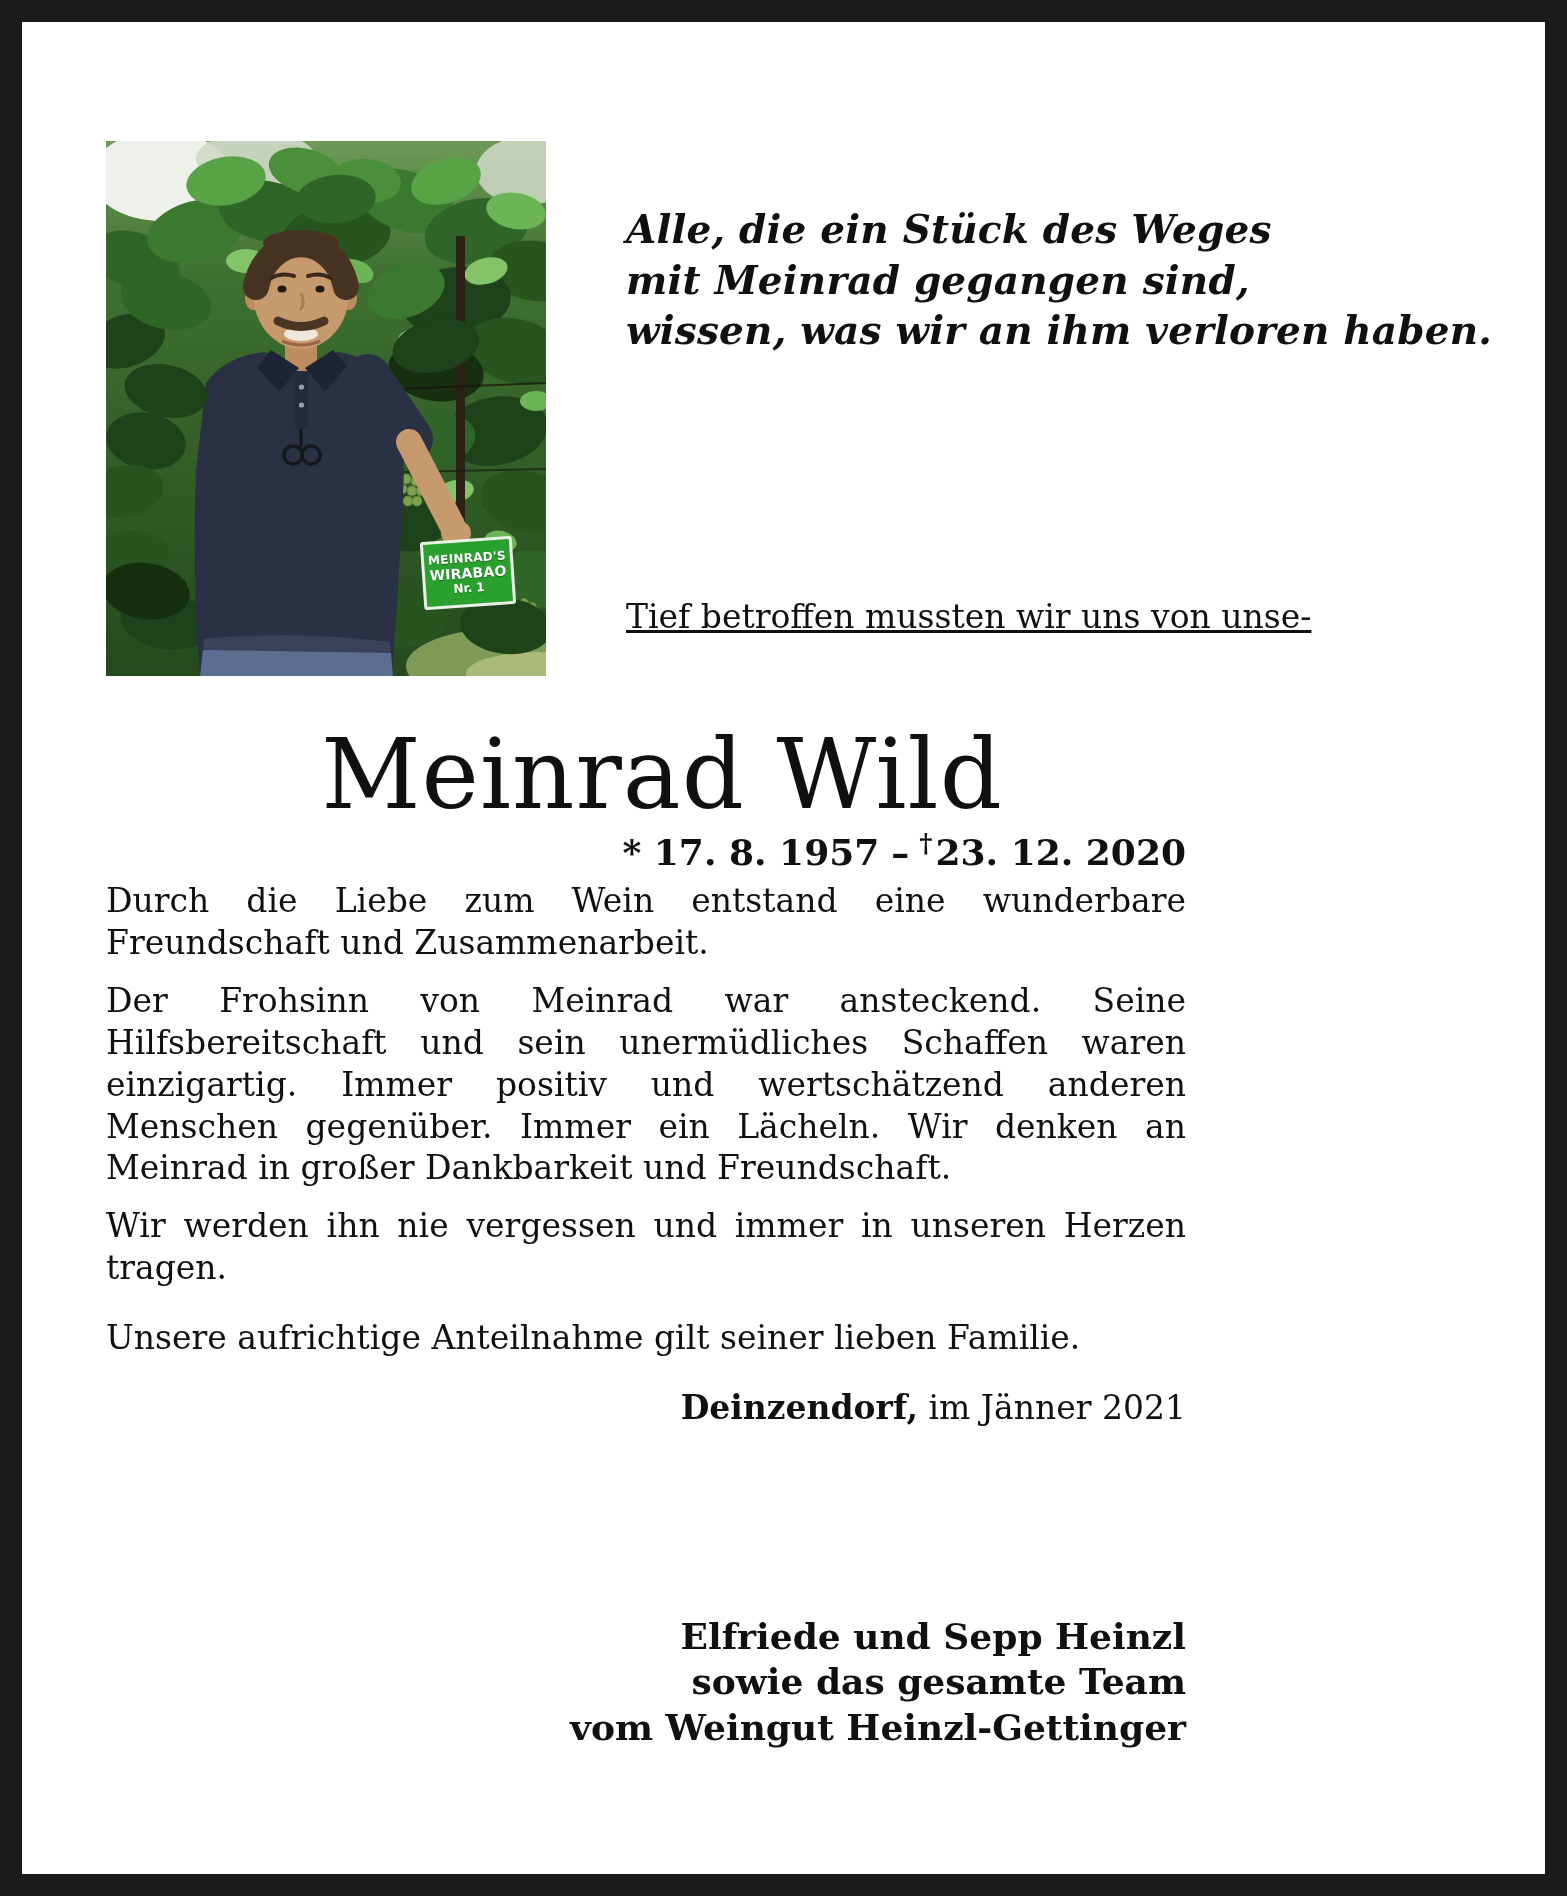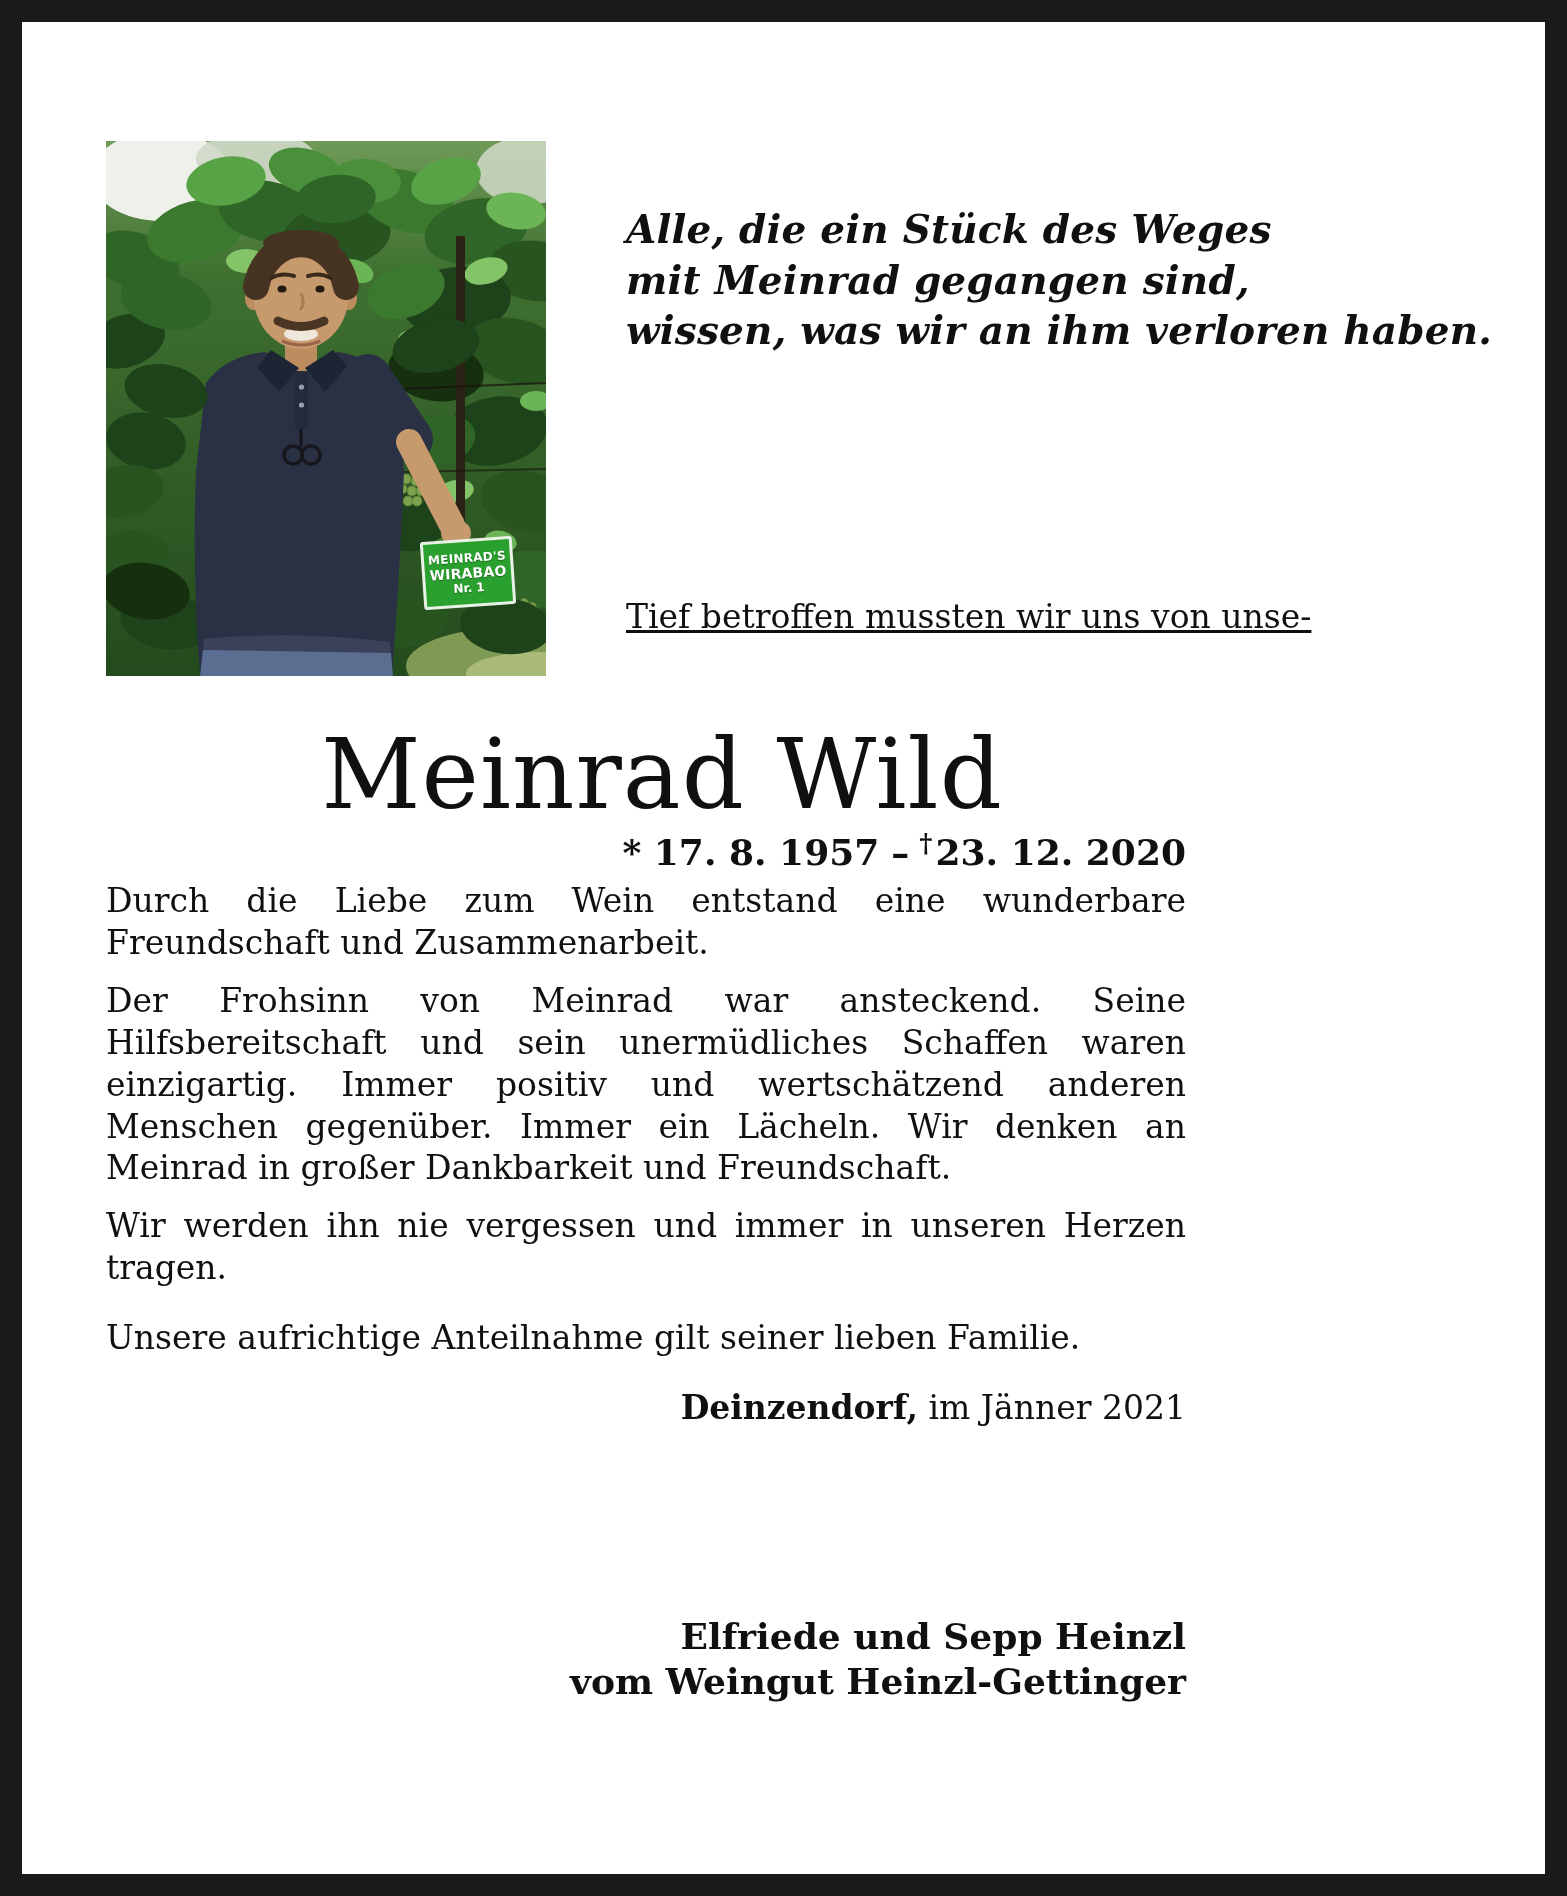--- a/index.html
+++ b/index.html
@@ -285,17 +285,18 @@
       <p>Wir werden ihn nie vergessen und immer in unseren Herzen tragen.</p>
       <p class="gap-top">Unsere aufrichtige Anteilnahme gilt seiner lieben Familie.</p>
       <p class="place-line">
         <span class="bold">Deinzendorf,</span>
         <span>im Jänner 2021</span>
       </p>
     </div>
 
     <div class="signature">
       <div>Elfriede und Sepp Heinzl</div>
+      <div>sowie das gesamte Team</div>
       <div>vom Weingut Heinzl-Gettinger</div>
     </div>
 
   </div>
 </div>
 
 </body></html>

